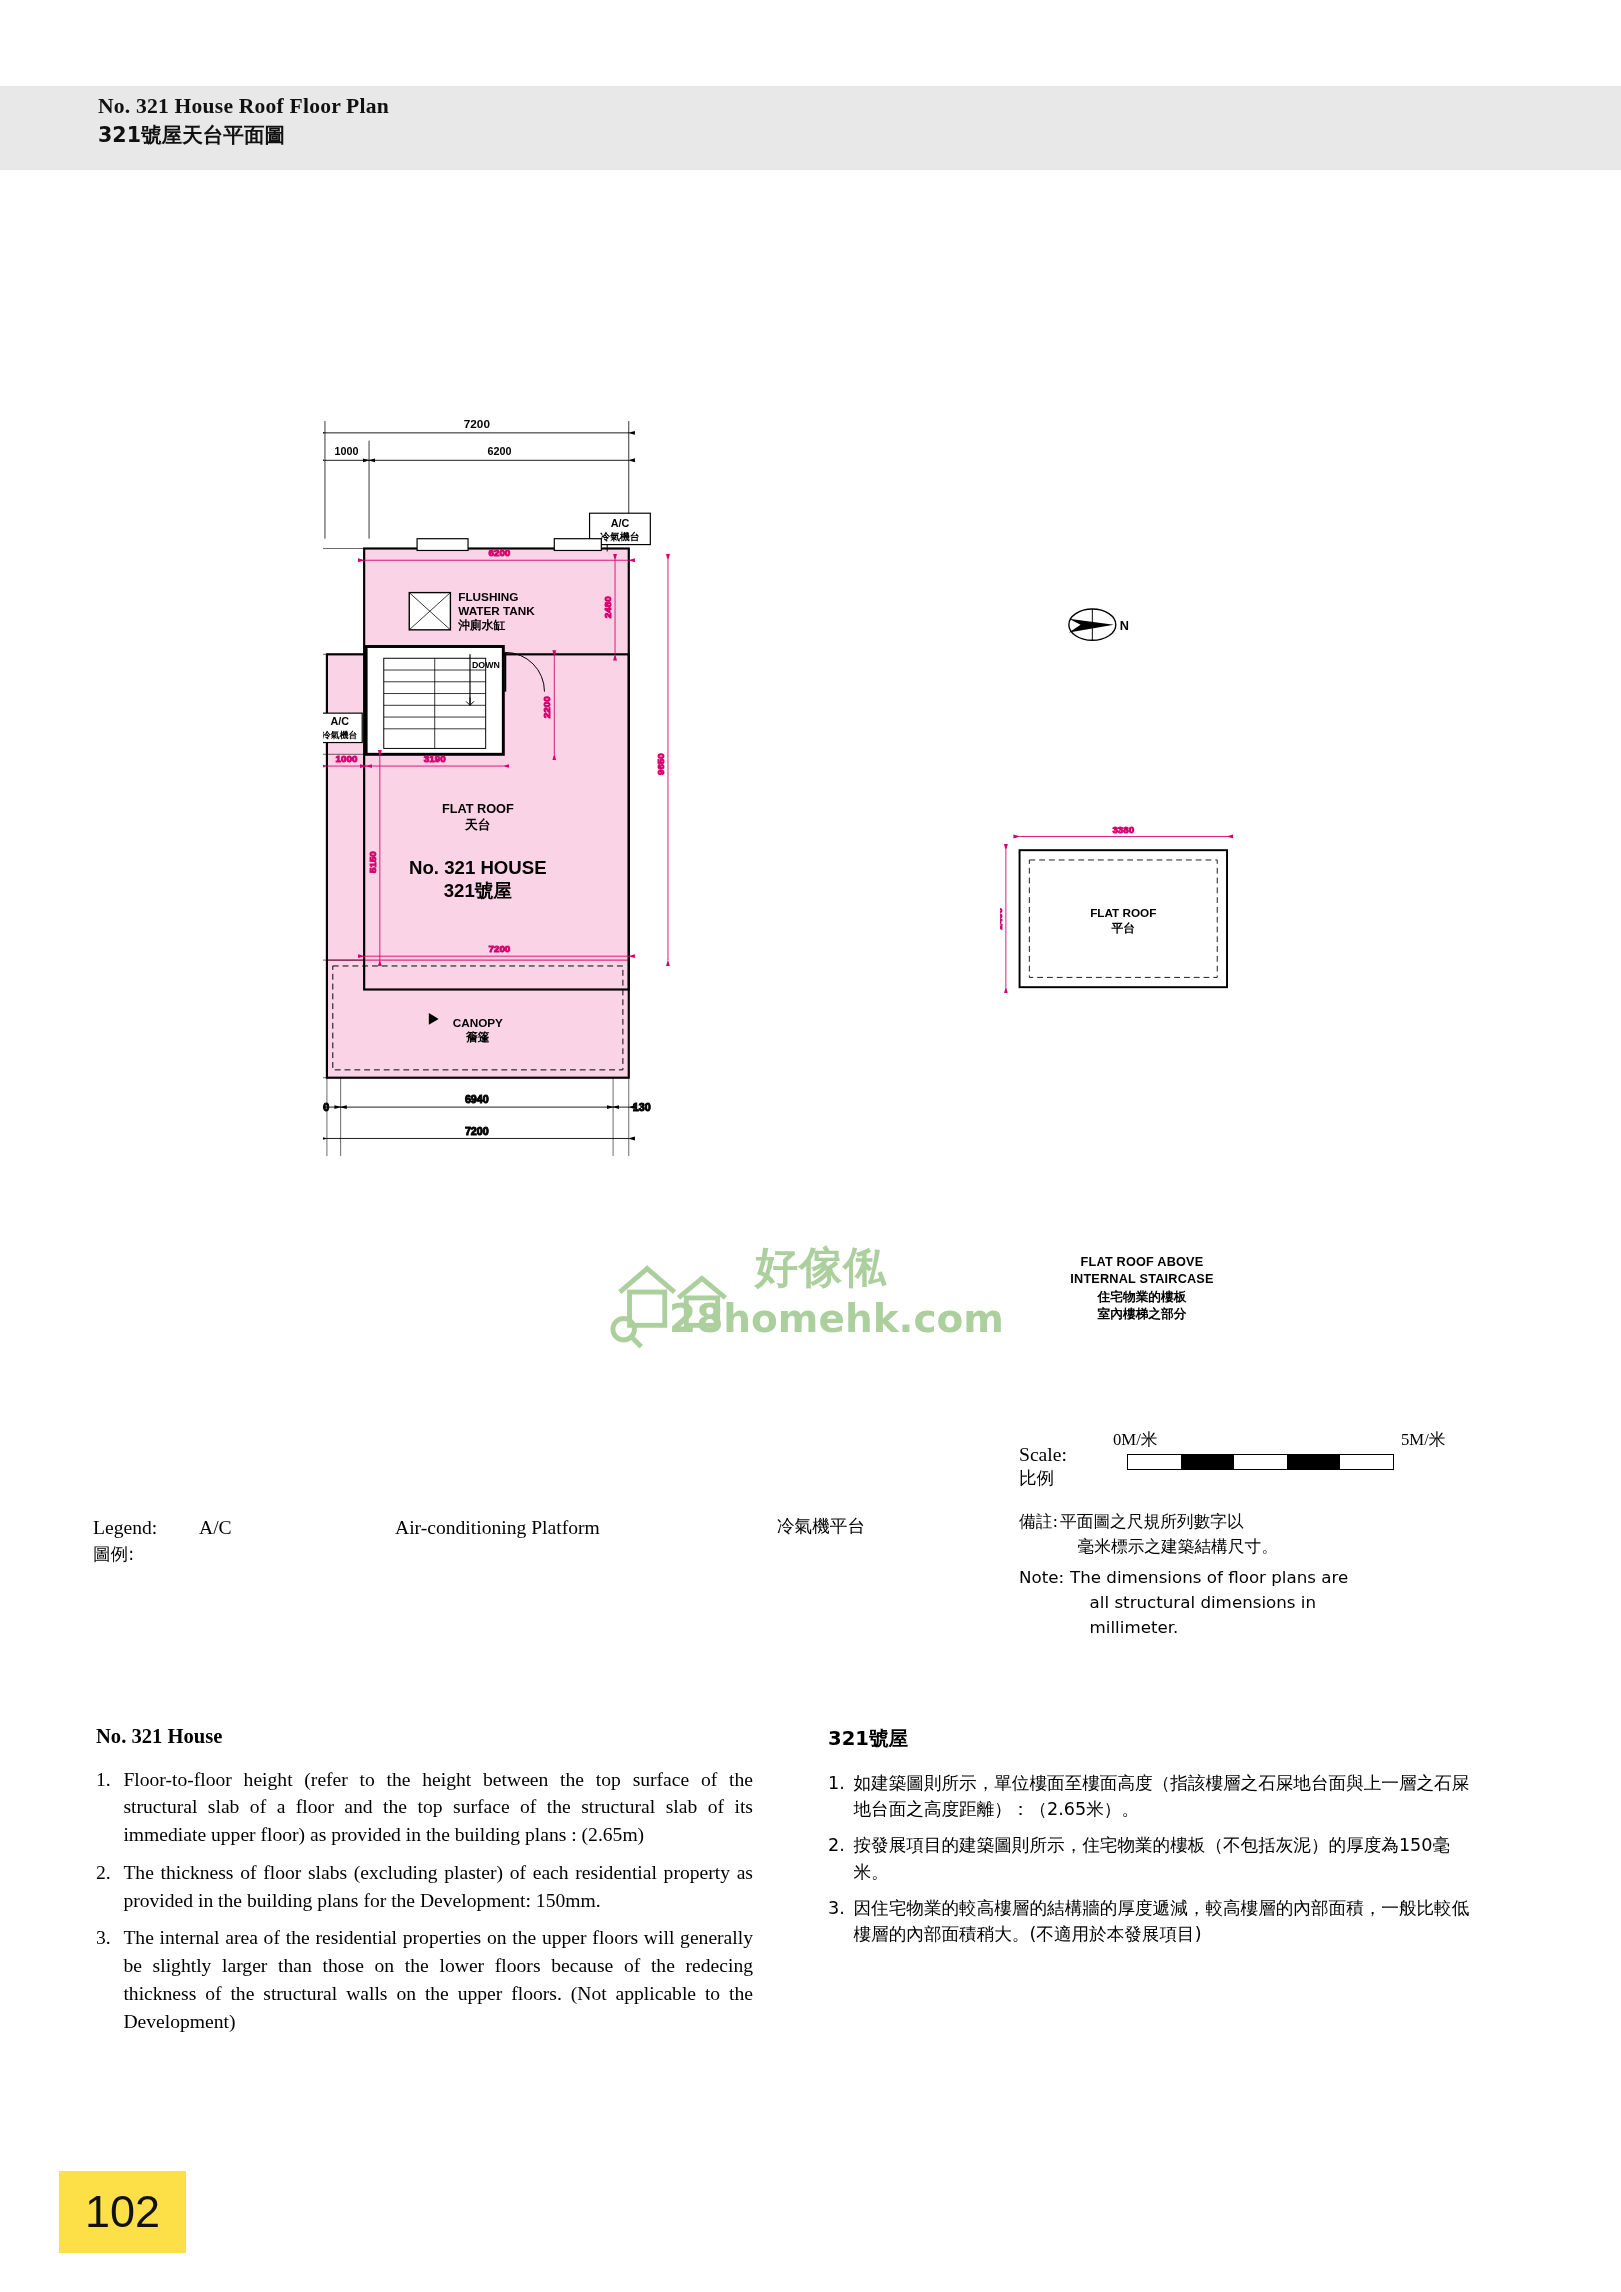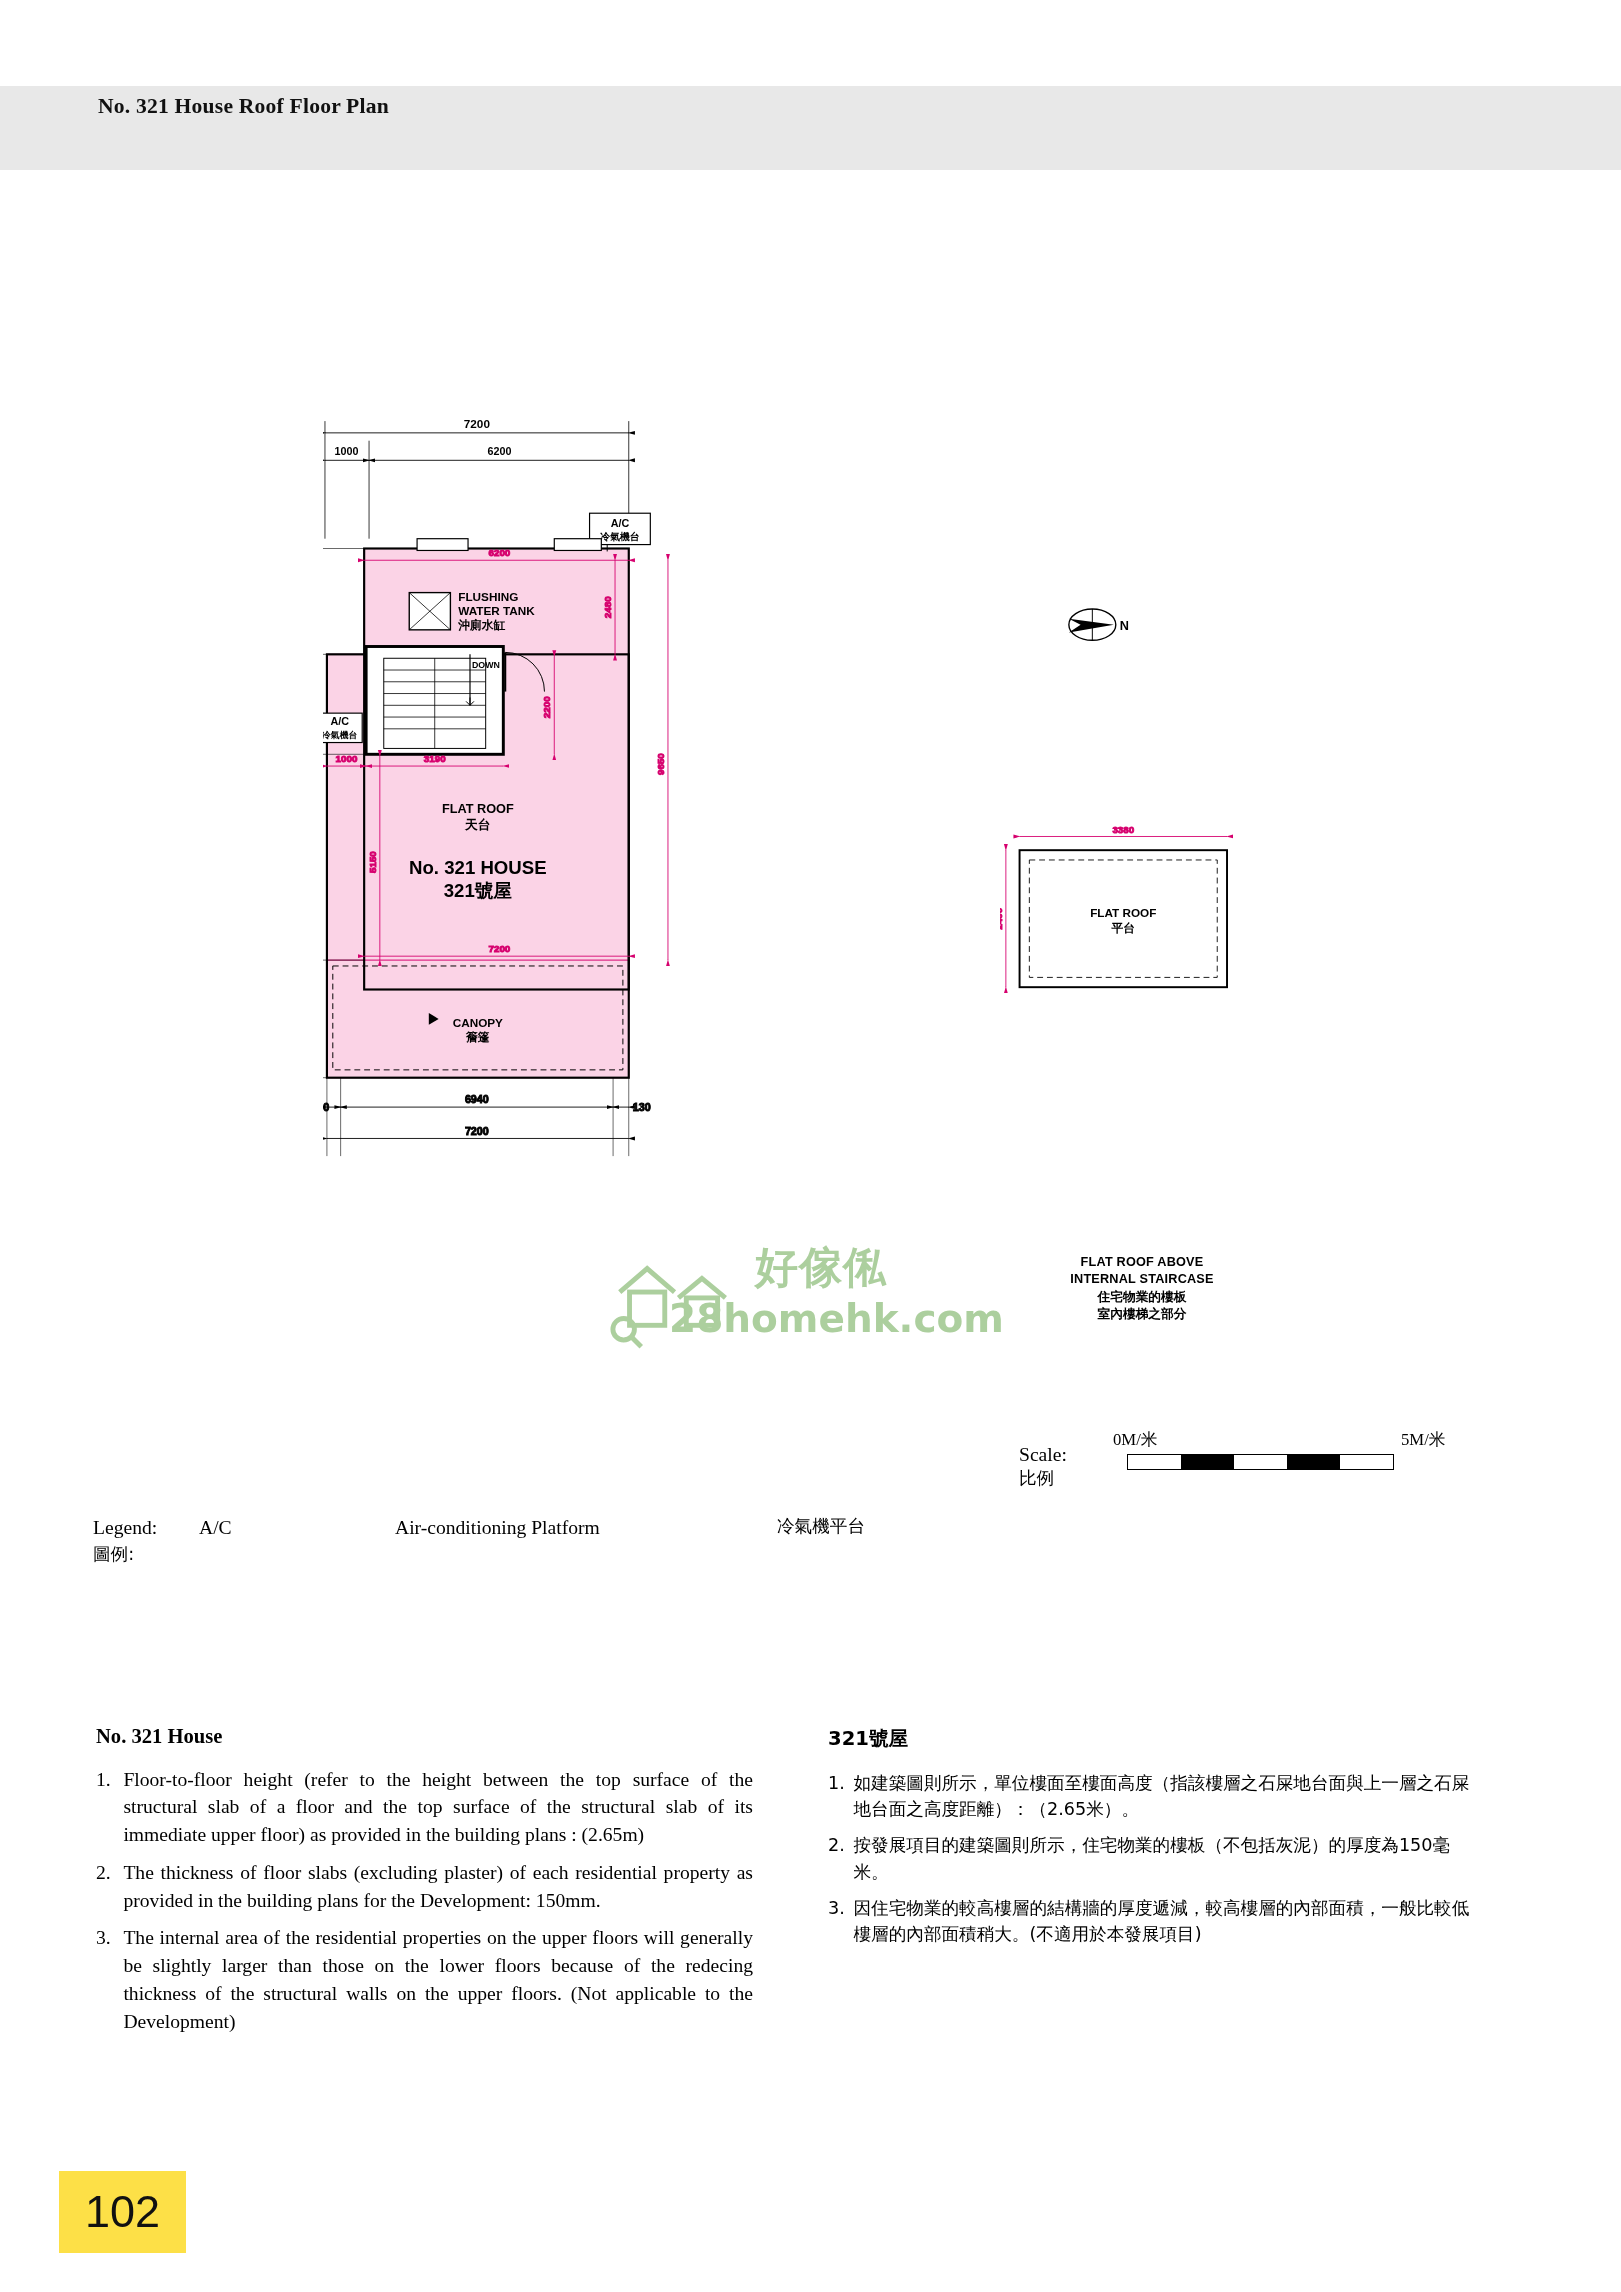--- a/index.html
+++ b/index.html
@@ -142,20 +142,21 @@
   svg text { font-family:"Liberation Sans", sans-serif; }
 </style>
 </head>
 <body>
 
 <div class="page">
 
   <div class="header-band"></div>
   <div class="header-text">
     <div class="header-title-en">No. 321 House Roof Floor Plan</div>
+    <div class="header-title-zh">321號屋天台平面圖</div>
   </div>
 
   <div class="drawing">
 
     <div class="north">
       <svg width="88" height="69" viewBox="0 0 90 70">
         <ellipse cx="30" cy="28" rx="24" ry="16" fill="none" stroke="#000" stroke-width="1.4"></ellipse>
         <path d="M6 22 L52 28 L6 36 L18 28 Z" fill="#000"></path>
         <path d="M30 12 L30 44" stroke="#000" stroke-width="1"></path>
         <text x="58" y="33" font-size="13" font-weight="bold">N</text>
@@ -383,20 +384,37 @@
       <div class="c1">Legend:</div>
       <div class="c2">A/C</div>
       <div class="c3">Air-conditioning Platform</div>
       <div class="c4">冷氣機平台</div>
     </div>
     <div class="row">
       <div class="c1 zh">圖例:</div>
     </div>
   </div>
 
+  <div class="note">
+    <div class="zh1">
+      <div class="k">備註:</div>
+      <div>
+        <div>平面圖之尺規所列數字以</div>
+        <div style="padding-left:17.6px">毫米標示之建築結構尺寸。</div>
+      </div>
+    </div>
+    <div class="en">
+      <div class="k">Note:</div>
+      <div class="v">
+        <div>The dimensions of floor plans are</div>
+        <div style="padding-left:19.6px">all structural dimensions in</div>
+        <div style="padding-left:19.6px">millimeter.</div>
+      </div>
+    </div>
+  </div>
 
   <div class="col-left">
     <div class="col-head-en">No. 321 House</div>
     <div class="li">
       <div class="num">1.</div>
       <div class="txt">Floor-to-floor height (refer to the height between the top surface of the structural slab of a floor and the top surface of the structural slab of its immediate upper floor) as provided in the building plans : (2.65m)</div>
     </div>
     <div class="li">
       <div class="num">2.</div>
       <div class="txt">The thickness of floor slabs (excluding plaster) of each residential   property as provided in the building plans for the Development: 150mm.</div>

